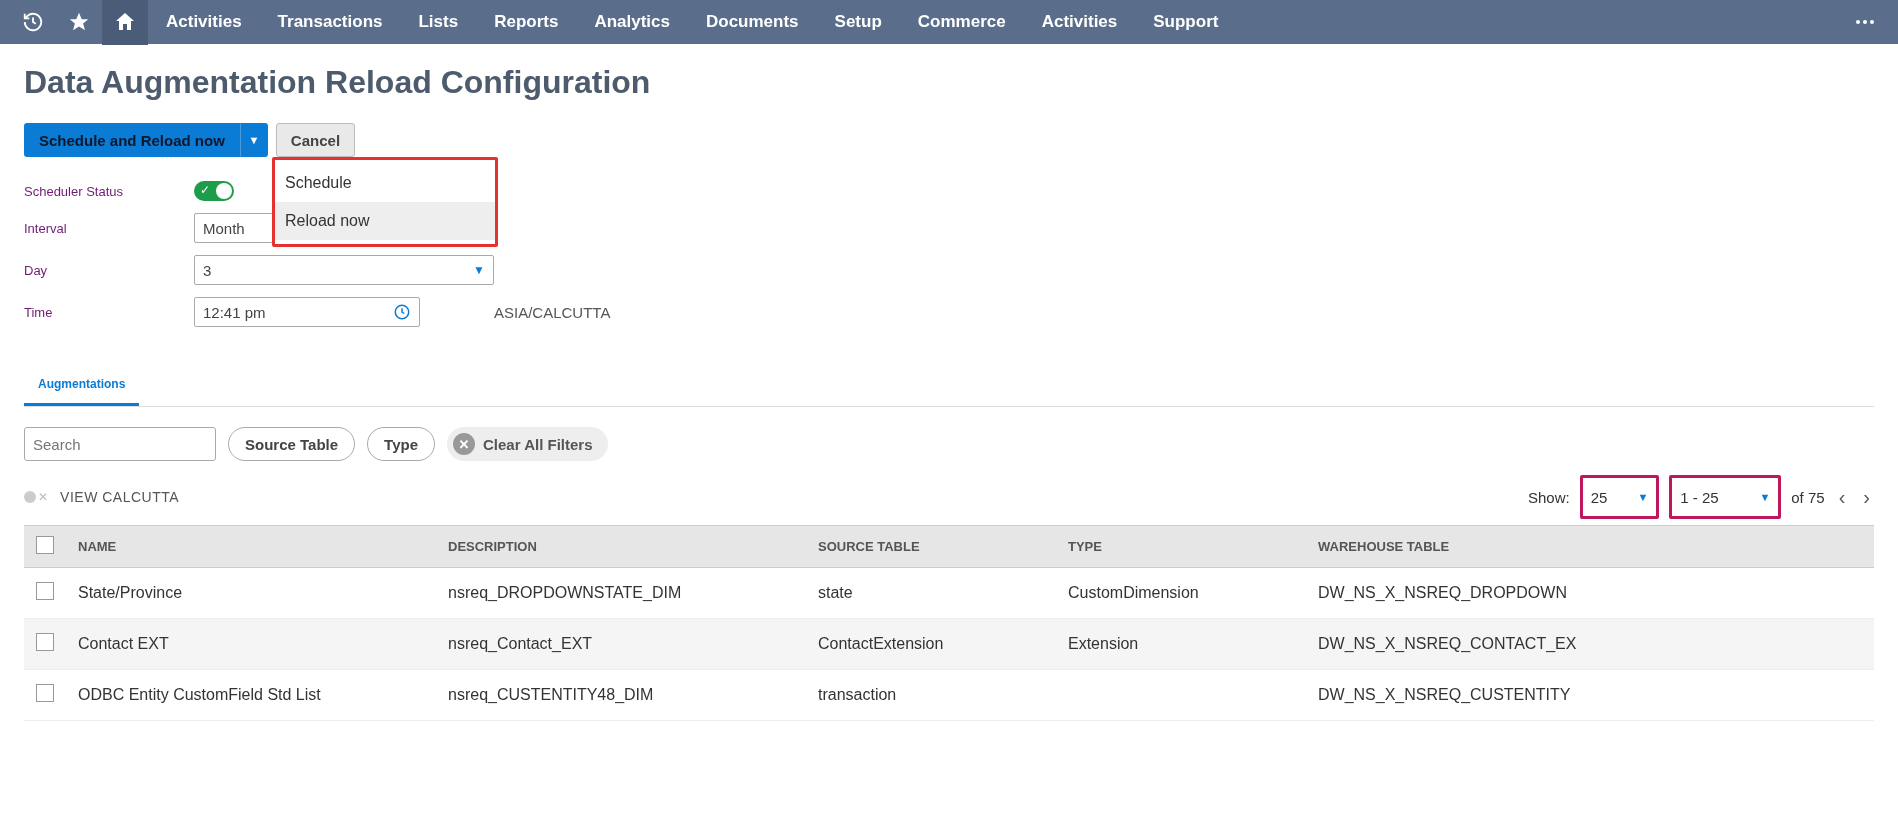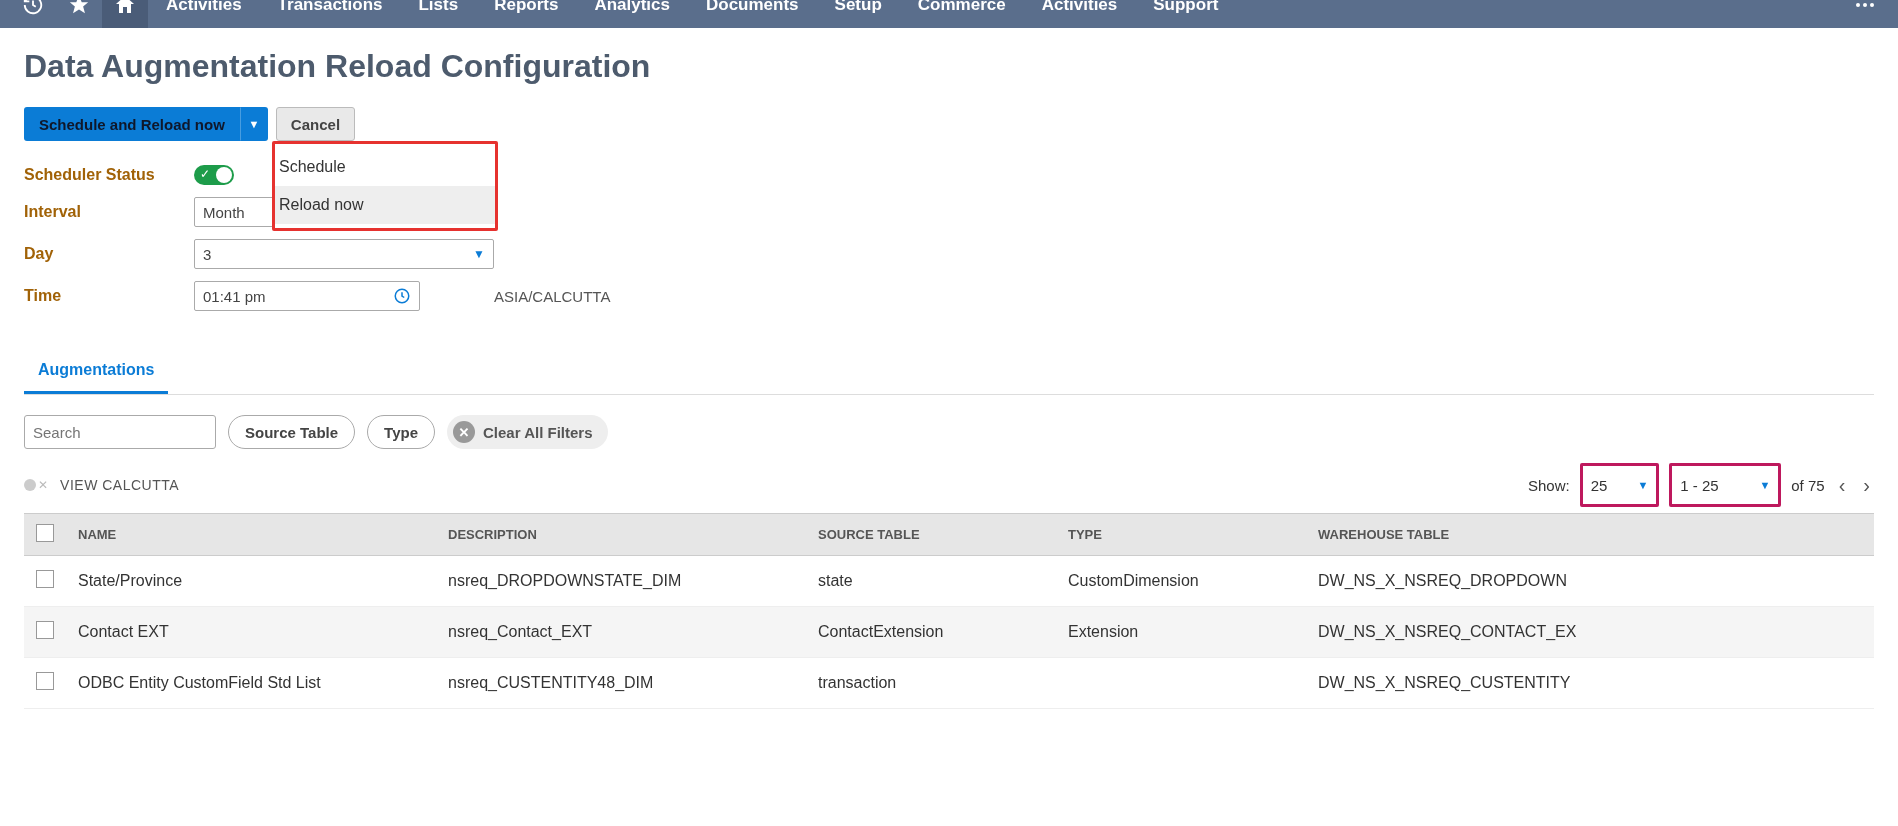--- a/index.html
+++ b/index.html
@@ -1,19 +1,19 @@
 <!DOCTYPE html>
 <html><head>
 <meta charset="utf-8">
 <style>
   * { box-sizing: border-box; margin: 0; padding: 0; }
   body { font-family: -apple-system, BlinkMacSystemFont, "Segoe UI", Arial, sans-serif; font-size: 14px; color: #333; background: #fff; width: 1898px; }
 
   
-  .topnav { background: #5a6e8c; height: 28px; display: flex; align-items: flex-end; padding: 0 10px; }
+  .topnav { background: #5a6e8c; height: 44px; display: flex; align-items: center; padding: 0 10px; }
   .topnav .icon-btn { width: 46px; height: 46px; display: flex; align-items: center; justify-content: center; color: #fff; cursor: pointer; }
   .topnav .icon-btn.active { background: #4a5c78; }
   .topnav .menu { display: flex; align-items: center; height: 46px; }
   .topnav .menu-item { color: #fff; font-size: 17px; font-weight: 600; padding: 0 18px; height: 46px; display: flex; align-items: center; cursor: pointer; }
   .topnav .spacer { flex: 1; }
 
   
   .page { padding: 20px 24px; }
   .page-title { font-size: 32px; color: #4d5b6d; font-weight: 700; margin-bottom: 22px; }
 
@@ -26,38 +26,38 @@
   .btn-split { display: inline-flex; }
   .btn-split .btn.primary { border-top-right-radius: 0; border-bottom-right-radius: 0; }
   .btn-split .btn.caret   { border-top-left-radius: 0; border-bottom-left-radius: 0; }
 
   
   .dropdown {
     position: absolute; top: 34px; left: 248px;
     background: #fff; border: 3px solid #e6322f; border-radius: 2px;
     min-width: 226px; z-index: 10; padding: 4px 0;
   }
-  .dropdown-item { padding: 10px 4px; font-size: 16px; cursor: pointer; }
+  .dropdown-item { padding: 10px 10px; font-size: 16px; cursor: pointer; }
   .dropdown-item.highlight { background: #eee; }
 
   
   .form { display: grid; grid-template-columns: 170px 300px auto; row-gap: 12px; align-items: center; margin-bottom: 40px; }
-  .form label { font-weight: 700; font-size: 16px; color: #a16207; }
+  .form label { font-weight: 400; font-size: 13px; color: #701a75; }
   .toggle { width: 40px; height: 20px; border-radius: 10px; background: #1d9c4a; position: relative; cursor: pointer; }
   .toggle .check { position: absolute; left: 6px; top: 2px; color: #fff; font-size: 12px; }
   .toggle .knob { position: absolute; right: 2px; top: 2px; width: 16px; height: 16px; border-radius: 50%; background: #fff; }
   .select, .timebox { height: 30px; border: 1px solid #aaa; border-radius: 2px; background: #fff; display: flex; align-items: center; padding: 0 8px; font-size: 15px; color: #444; justify-content: space-between; cursor: pointer; }
   .select .arrow { color: #0b7cd6; font-size: 12px; }
   .timebox { width: 226px; }
   .time-row { display: flex; align-items: center; gap: 10px; }
   .tz { color: #555; font-size: 15px; }
 
   
   .tabs { border-bottom: 1px solid #ddd; margin-bottom: 20px; }
-  .tab { display: inline-block; padding: 10px 14px 12px; font-size: 16px; color: #0b7cd6; font-weight: 600; border-bottom: 3px solid #0b7cd6; cursor: pointer; }
+  .tab { display: inline-block; padding: 10px 14px 12px; font-size: 12px; color: #0b7cd6; font-weight: 600; border-bottom: 3px solid #0b7cd6; cursor: pointer; }
 
   
   .filter-bar { display: flex; align-items: center; gap: 12px; margin-bottom: 14px; }
   .searchbox { width: 192px; height: 34px; border: 1px solid #aaa; border-radius: 3px; display: flex; align-items: center; padding: 0 8px; }
   .searchbox input { flex: 1; border: none; outline: none; font-size: 15px; background: transparent; }
   .pill { height: 34px; border: 1px solid #aaa; border-radius: 17px; padding: 0 16px; display: inline-flex; align-items: center; background: #fff; font-size: 15px; font-weight: 600; color: #444; cursor: pointer; }
   .clearf { height: 34px; border-radius: 17px; padding: 0 16px 0 6px; display: inline-flex; align-items: center; gap: 8px; background: #eee; color: #555; font-size: 15px; font-weight: 600; cursor: pointer; }
   .clearf .x { width: 22px; height: 22px; border-radius: 50%; background: #999; color: #fff; display: inline-flex; align-items: center; justify-content: center; font-size: 13px; }
 
   
@@ -167,21 +167,21 @@
     <label>Day</label>
     <div class="select">
       <span>3</span>
       <span class="arrow">▼</span>
     </div>
     <div></div>
 
     <label>Time</label>
     <div class="time-row">
       <div class="timebox">
-        <span>01:41 pm</span>
+        <span>12:41 pm</span>
         <span>
           <svg width="18" height="18" viewBox="0 0 24 24" fill="none" stroke="#0b7cd6" stroke-width="2">
               <circle cx="12" cy="12" r="9"></circle>
               <polyline points="12 7 12 12 15 14"></polyline>
             </svg>
         </span>
       </div>
     </div>
     <span class="tz">ASIA/CALCUTTA</span>
   </div>

